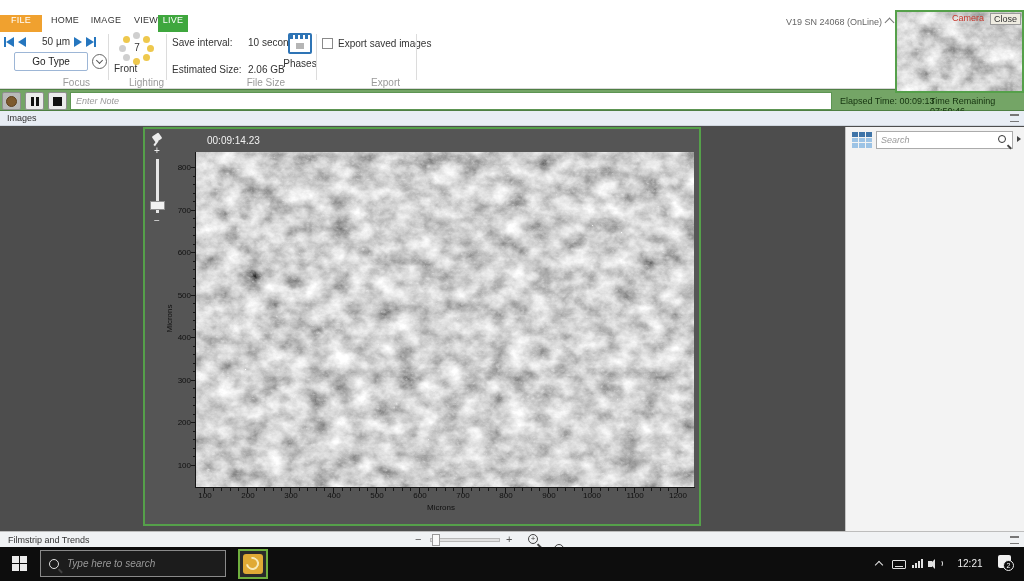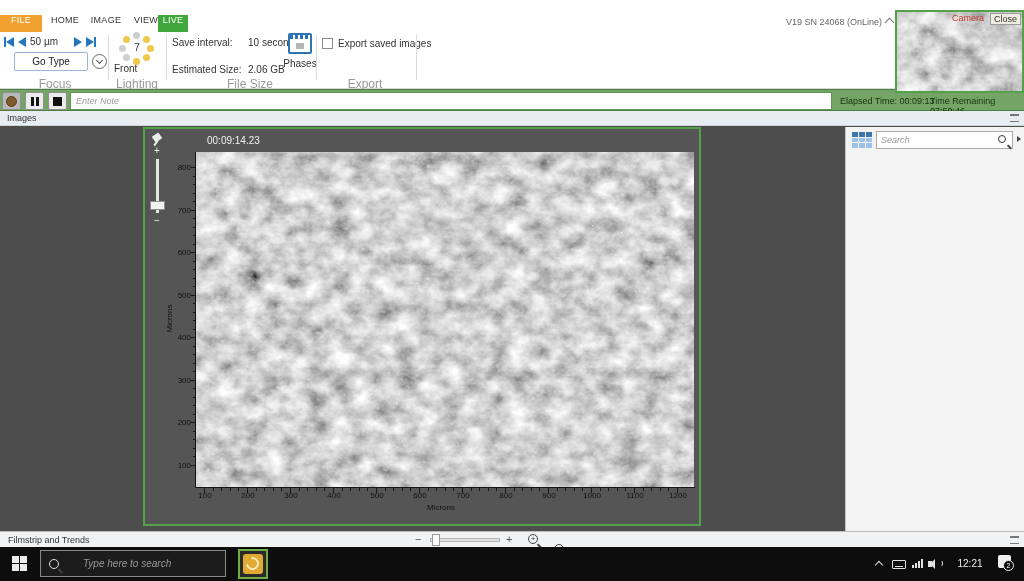--- a/index.html
+++ b/index.html
@@ -8,21 +8,21 @@
 #screen{position:relative;width:1024px;height:581px;overflow:hidden}
 .abs{position:absolute}
 
 #chrome{position:absolute;left:0;top:0;width:1024px;height:89px;background:#fff;border-bottom:1px solid #d8d8d8}
 #titlebar{position:absolute;left:0;top:0;width:1024px;height:15px;background:#fff}
 .title-text{font-size:9px;color:#555}
 .winbtn{position:absolute;top:0;height:14px;display:flex;align-items:center;justify-content:center}
 .tab{position:absolute;top:15px;height:17px;display:flex;align-items:flex-start;justify-content:center;font-size:9px;color:#333;letter-spacing:.3px}
 .tab.file{background:#f0a12f;color:#fff}
 .tab.live{background:#3fa73e;color:#fff}
-.grouplabel{position:absolute;font-size:12px;color:#9a9a9a;text-align:center}
+.grouplabel{position:absolute;font-size:10px;color:#9a9a9a;text-align:right}
 .sep{position:absolute;top:34px;height:46px;width:1px;background:#dcdcdc}
 .rlabel{font-size:10px;color:#333}
 .tri-l{width:0;height:0;border-top:5px solid transparent;border-bottom:5px solid transparent;border-right:8px solid #2576bf}
 .tri-r{width:0;height:0;border-top:5px solid transparent;border-bottom:5px solid transparent;border-left:8px solid #2576bf}
 .bar-b{width:2px;height:10px;background:#2576bf}
 .dot{position:absolute;width:7px;height:7px;border-radius:50%}
 .caret-down{display:inline-block;width:0;height:0;border-left:3px solid transparent;border-right:3px solid transparent;border-top:4px solid #666;margin-left:4px}
 
 #notebar{position:absolute;left:0;top:89px;width:1024px;height:22px;background:#74a566;border-top:1px solid #4e7f43;border-bottom:1px solid #4e7f43}
 .mediatile{position:absolute;top:2px;width:19px;height:18px;background:#ececec;border:1px solid #8f8f8f;border-radius:2px;display:flex;align-items:center;justify-content:center}
@@ -99,21 +99,21 @@
     <div class="abs" style="left:899px;top:15px;width:13px;height:13px;border:1px solid #b0b0b0;background:#fff;font-size:9px;color:#444;display:flex;align-items:center;justify-content:center">
         <span>?</span>
       </div>
 
     <div class="abs" style="left:4px;top:36px;display:flex;align-items:center;gap:4px">
       <div style="display:flex;align-items:center">
           <div class="bar-b"></div>
           <div class="tri-l"></div>
         </div>
       <div class="tri-l"></div>
-      <span class="rlabel" style="width:40px;text-align:left">50 µm</span>
+      <span class="rlabel" style="width:40px;text-align:right">50 µm</span>
       <div class="tri-r"></div>
       <div style="display:flex;align-items:center">
           <div class="tri-r"></div>
           <div class="bar-b"></div>
         </div>
     </div>
     <div class="abs" style="left:14px;top:52px;width:74px;height:19px;background:#fff;border:1px solid #9db6d6;border-radius:2px;font-size:10px;color:#222;display:flex;align-items:center;justify-content:center">
         <span>Go Type</span>
       </div>
     <div class="abs" style="left:92px;top:54px;width:15px;height:15px;border:1px solid #666;border-radius:50%;display:flex;align-items:center;justify-content:center">
@@ -279,21 +279,21 @@
 
   <div id="taskbar">
     <div class="abs" style="left:12px;top:9px;width:15px;height:15px;display:grid;grid-template-columns:1fr 1fr;grid-template-rows:1fr 1fr;gap:1px">
       <div style="background:#ececec"></div>
         <div style="background:#ececec"></div>
         <div style="background:#ececec"></div>
         <div style="background:#ececec"></div>
     </div>
     <div class="abs" style="left:40px;top:3px;width:186px;height:27px;background:#1c1c1c;border:1px solid #8a8a8a;display:flex;align-items:center">
       <div class="mag" style="margin-left:8px;border-color:#e0e0e0"></div>
-      <input style="flex: 1 1 0%; margin-left: 24px; background: transparent; border: none; font-size: 10px; color: rgb(216, 216, 216);" placeholder="Type here to search">
+      <input style="flex: 1 1 0%; margin-left: 8px; background: transparent; border: none; font-size: 10px; color: rgb(216, 216, 216);" placeholder="Type here to search">
     </div>
     <div class="abs" style="left:238px;top:2px;width:30px;height:30px;border:2px solid #6fae3e;background:#2a2a2a;display:flex;align-items:center;justify-content:center">
       <div style="position:relative;width:20px;height:20px;background:#e0aa35;border-radius:3px;overflow:hidden">
         <div style="position:absolute;left:3px;top:3px;width:13px;height:13px;border:2px solid #f7e9b8;border-left-color:transparent;border-radius:50%;transform:rotate(35deg)"></div>
       </div>
     </div>
     <div class="abs chev-up" style="left:876px;top:15px"></div>
     <div class="abs" style="left:892px;top:13px;width:14px;height:9px;border:1px solid #e0e0e0;border-radius:1px">
         <div style="position:absolute;left:2px;bottom:1px;width:8px;height:1px;background:#e0e0e0"></div>
       </div>

